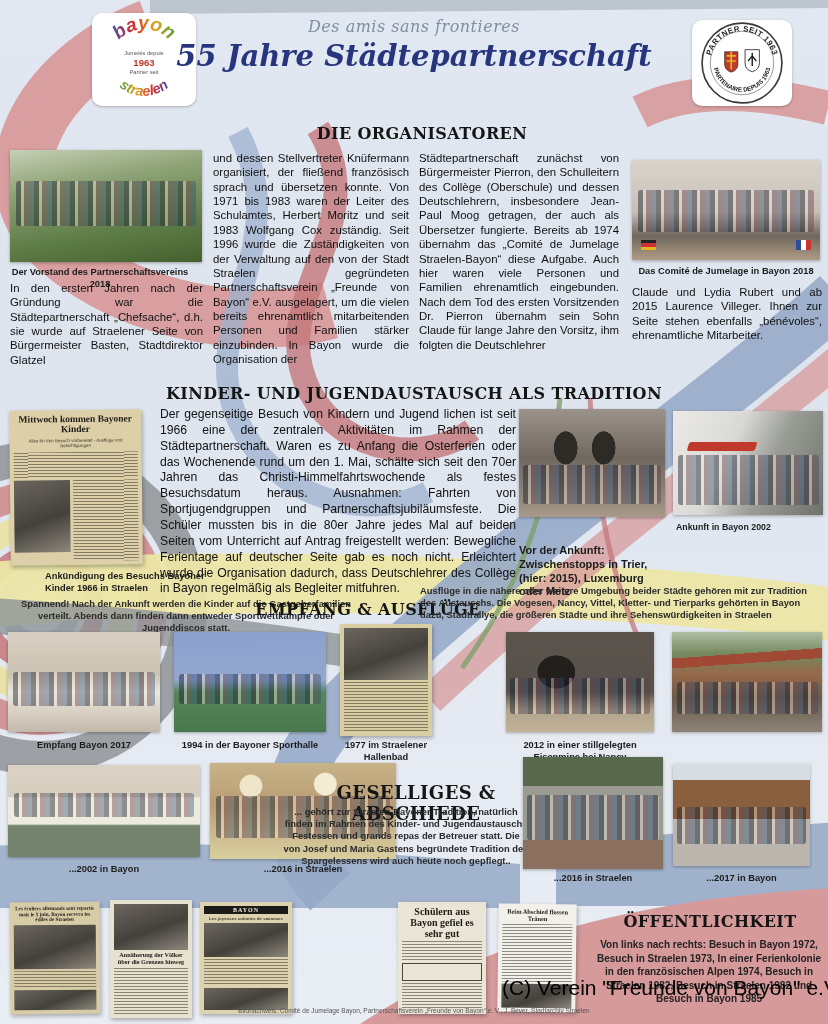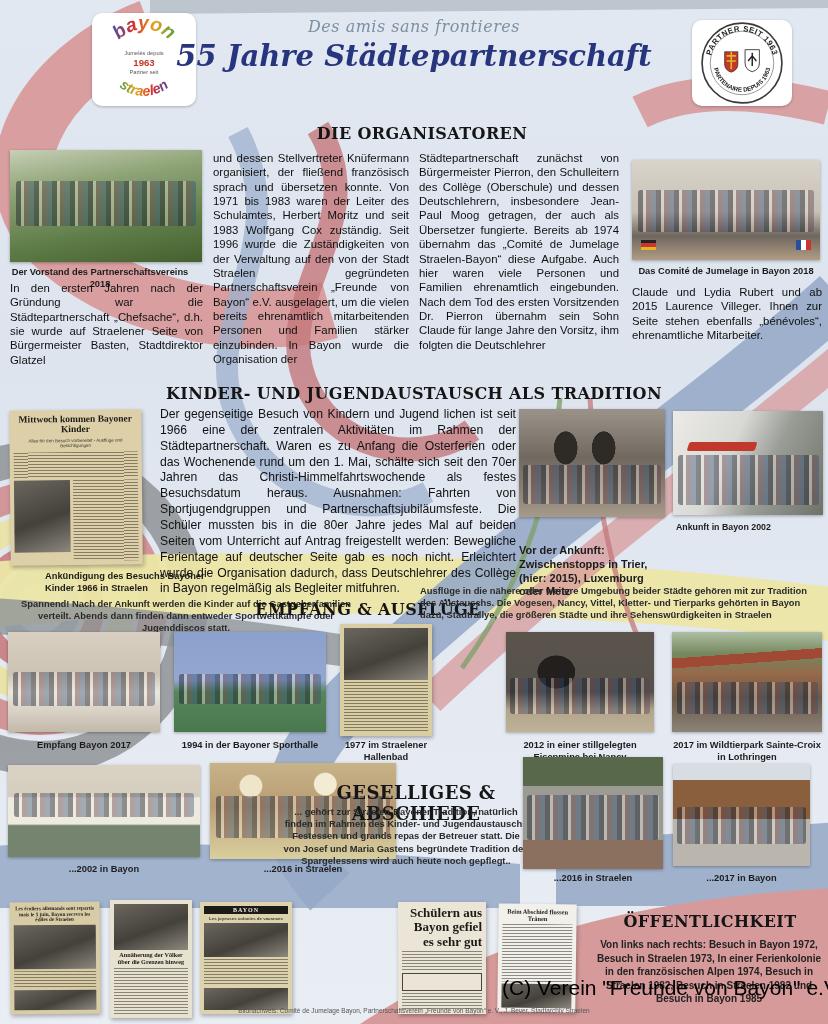--- a/index.html
+++ b/index.html
@@ -202,21 +202,20 @@
   <div class="np clip" style="left:340px;top:624px;width:92px;height:112px;background:#d9cda4;">
     <div class="clip-photo" style="height:52px;"></div>
     <div class="fake-lines" style="flex:1;"></div>
   </div>
   <div class="abs cap" style="left:332px;top:740px;width:108px;">1977 im Straelener Hallenbad</div>
 
   <div class="photo ph-eisenmine" style="left:506px;top:632px;width:148px;height:100px;"></div>
   <div class="abs cap" style="left:506px;top:740px;width:148px;">2012 in einer stillgelegten Eisenmine bei Nancy</div>
 
   <div class="photo ph-wildpark" style="left:672px;top:632px;width:150px;height:100px;"></div>
-  <div class="abs cap" style="left:672px;top:740px;width:150px;">2017 im Wildtierpark Sainte-Croix in Lothringen</div>
 
   <div class="photo ph-bayon02" style="left:8px;top:765px;width:192px;height:92px;"></div>
   <div class="abs cap" style="left:8px;top:864px;width:192px;">...2002 in Bayon</div>
 
   <div class="photo ph-straelen16" style="left:210px;top:763px;width:186px;height:96px;"></div>
   <div class="abs cap" style="left:210px;top:864px;width:186px;">...2016 in Straelen</div>
 
   <h2 class="abs heading" style="left:292px;top:778px;width:240px;font-size:18px;margin:4px;">GESELLIGES &amp; ABSCHIEDE</h2>
   <div class="abs note-txt" style="left:283px;top:806px;width:246px;">... gehört zur Straelen-Bayoner Tradition, natürlich finden im Rahmen des Kinder- und Jugendaustauschs Festessen und grands repas der Betreuer statt. Die von Josef und Maria Gastens begründete Tradition des Spargelessens wird auch heute noch gepflegt..</div>
 
@@ -242,21 +241,21 @@
   <div class="np clip" style="left:200px;top:902px;width:92px;height:112px;background:#ddd2ae;">
     <div class="clip-banner">BAYON</div>
     <div class="clip-kicker">Les joyeuses colonies de vacances</div>
     <div class="clip-photo" style="height:34px;"></div>
     <div class="fake-lines" style="flex:1;"></div>
     <div class="clip-photo" style="height:22px;"></div>
   </div>
 
 
   <div class="np clip" style="left:398px;top:902px;width:88px;height:112px;background:#eae5d6;">
-    <div class="np-head" style="font-size:13px;text-align:right;">Schülern aus Bayon gefiel es sehr gut</div>
+    <div class="np-head" style="font-size:10px;">Schülern aus Bayon gefiel es sehr gut</div>
     <div class="fake-lines" style="height:20px;"></div>
     <div class="clip-ad"></div>
     <div class="fake-lines" style="flex:1;"></div>
   </div>
 
   <div class="np clip" style="left:498px;top:904px;width:78px;height:108px;background:#f2f0eb;transform:rotate(.8deg);">
     <div class="np-head" style="font-size:6.4px;">Beim Abschied flossen Tränen</div>
     <div class="fake-lines" style="flex:1;"></div>
     <div class="clip-photo" style="height:24px;"></div>
   </div>

